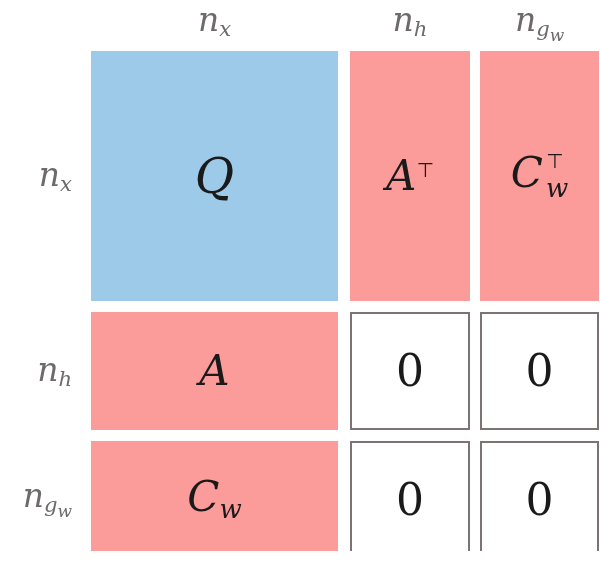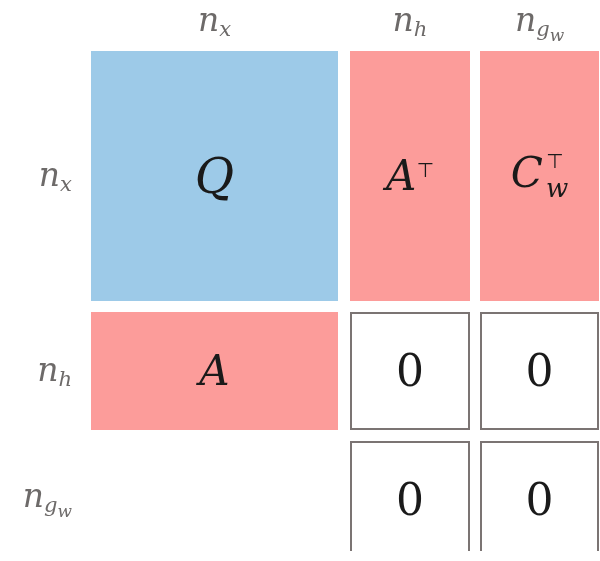--- a/index.html
+++ b/index.html
@@ -100,20 +100,23 @@
   <div class="block c1 r2" style="background-color: rgb(252, 156, 154); color: rgb(26, 26, 26);">
     <span class="blab sz-m"><i>A</i></span>
   </div>
   <div class="block zero-block c2 r2" style="background-color: rgb(255, 255, 255); border-color: rgb(123, 116, 115); color: rgb(26, 26, 26);">
     <span class="blab zero">0</span>
   </div>
   <div class="block zero-block c3 r2" style="background-color: rgb(255, 255, 255); border-color: rgb(123, 116, 115); color: rgb(26, 26, 26);">
     <span class="blab zero">0</span>
   </div>
 
+  <div class="block c1 r3" style="background-color: rgb(252, 156, 154); color: rgb(26, 26, 26);">
+    <span class="blab sz-m"><i>C</i><sub class="sb2"><i>w</i></sub></span>
+  </div>
   <div class="block zero-block c2 r3" style="background-color: rgb(255, 255, 255); border-color: rgb(123, 116, 115); color: rgb(26, 26, 26);">
     <span class="blab zero">0</span>
   </div>
   <div class="block zero-block c3 r3" style="background-color: rgb(255, 255, 255); border-color: rgb(123, 116, 115); color: rgb(26, 26, 26);">
     <span class="blab zero">0</span>
   </div>
 
 </div>
 
 </body></html>

